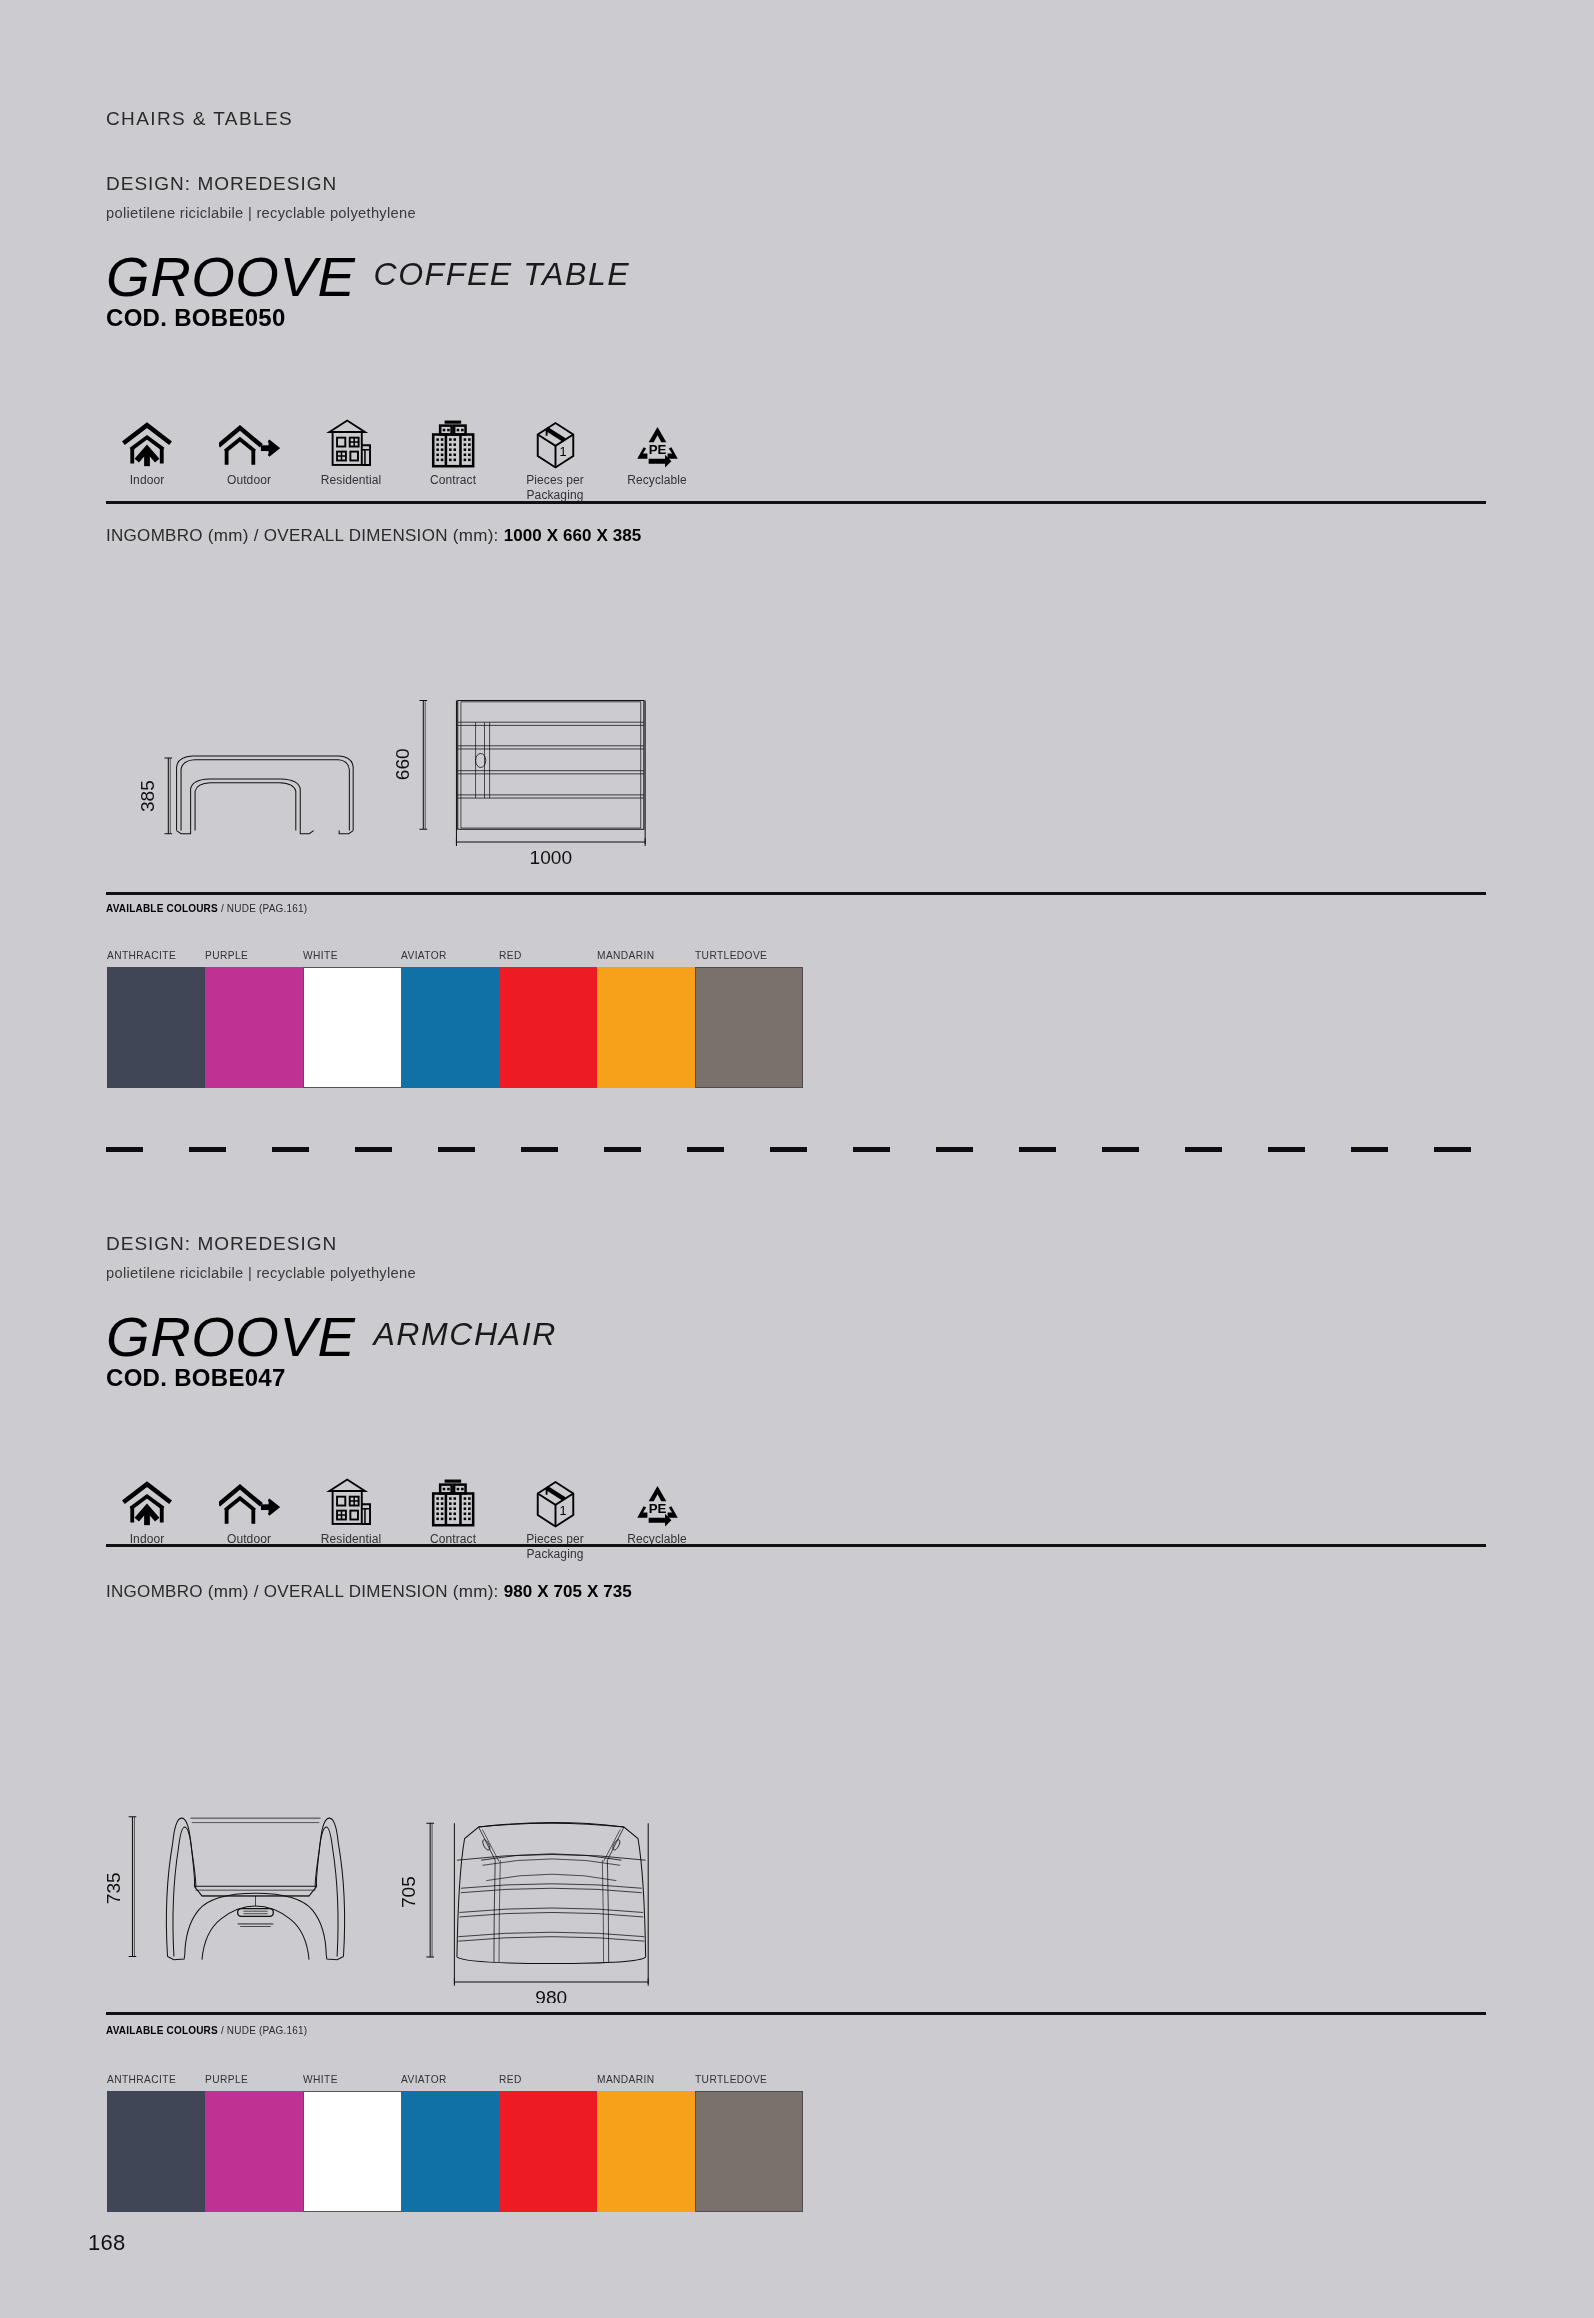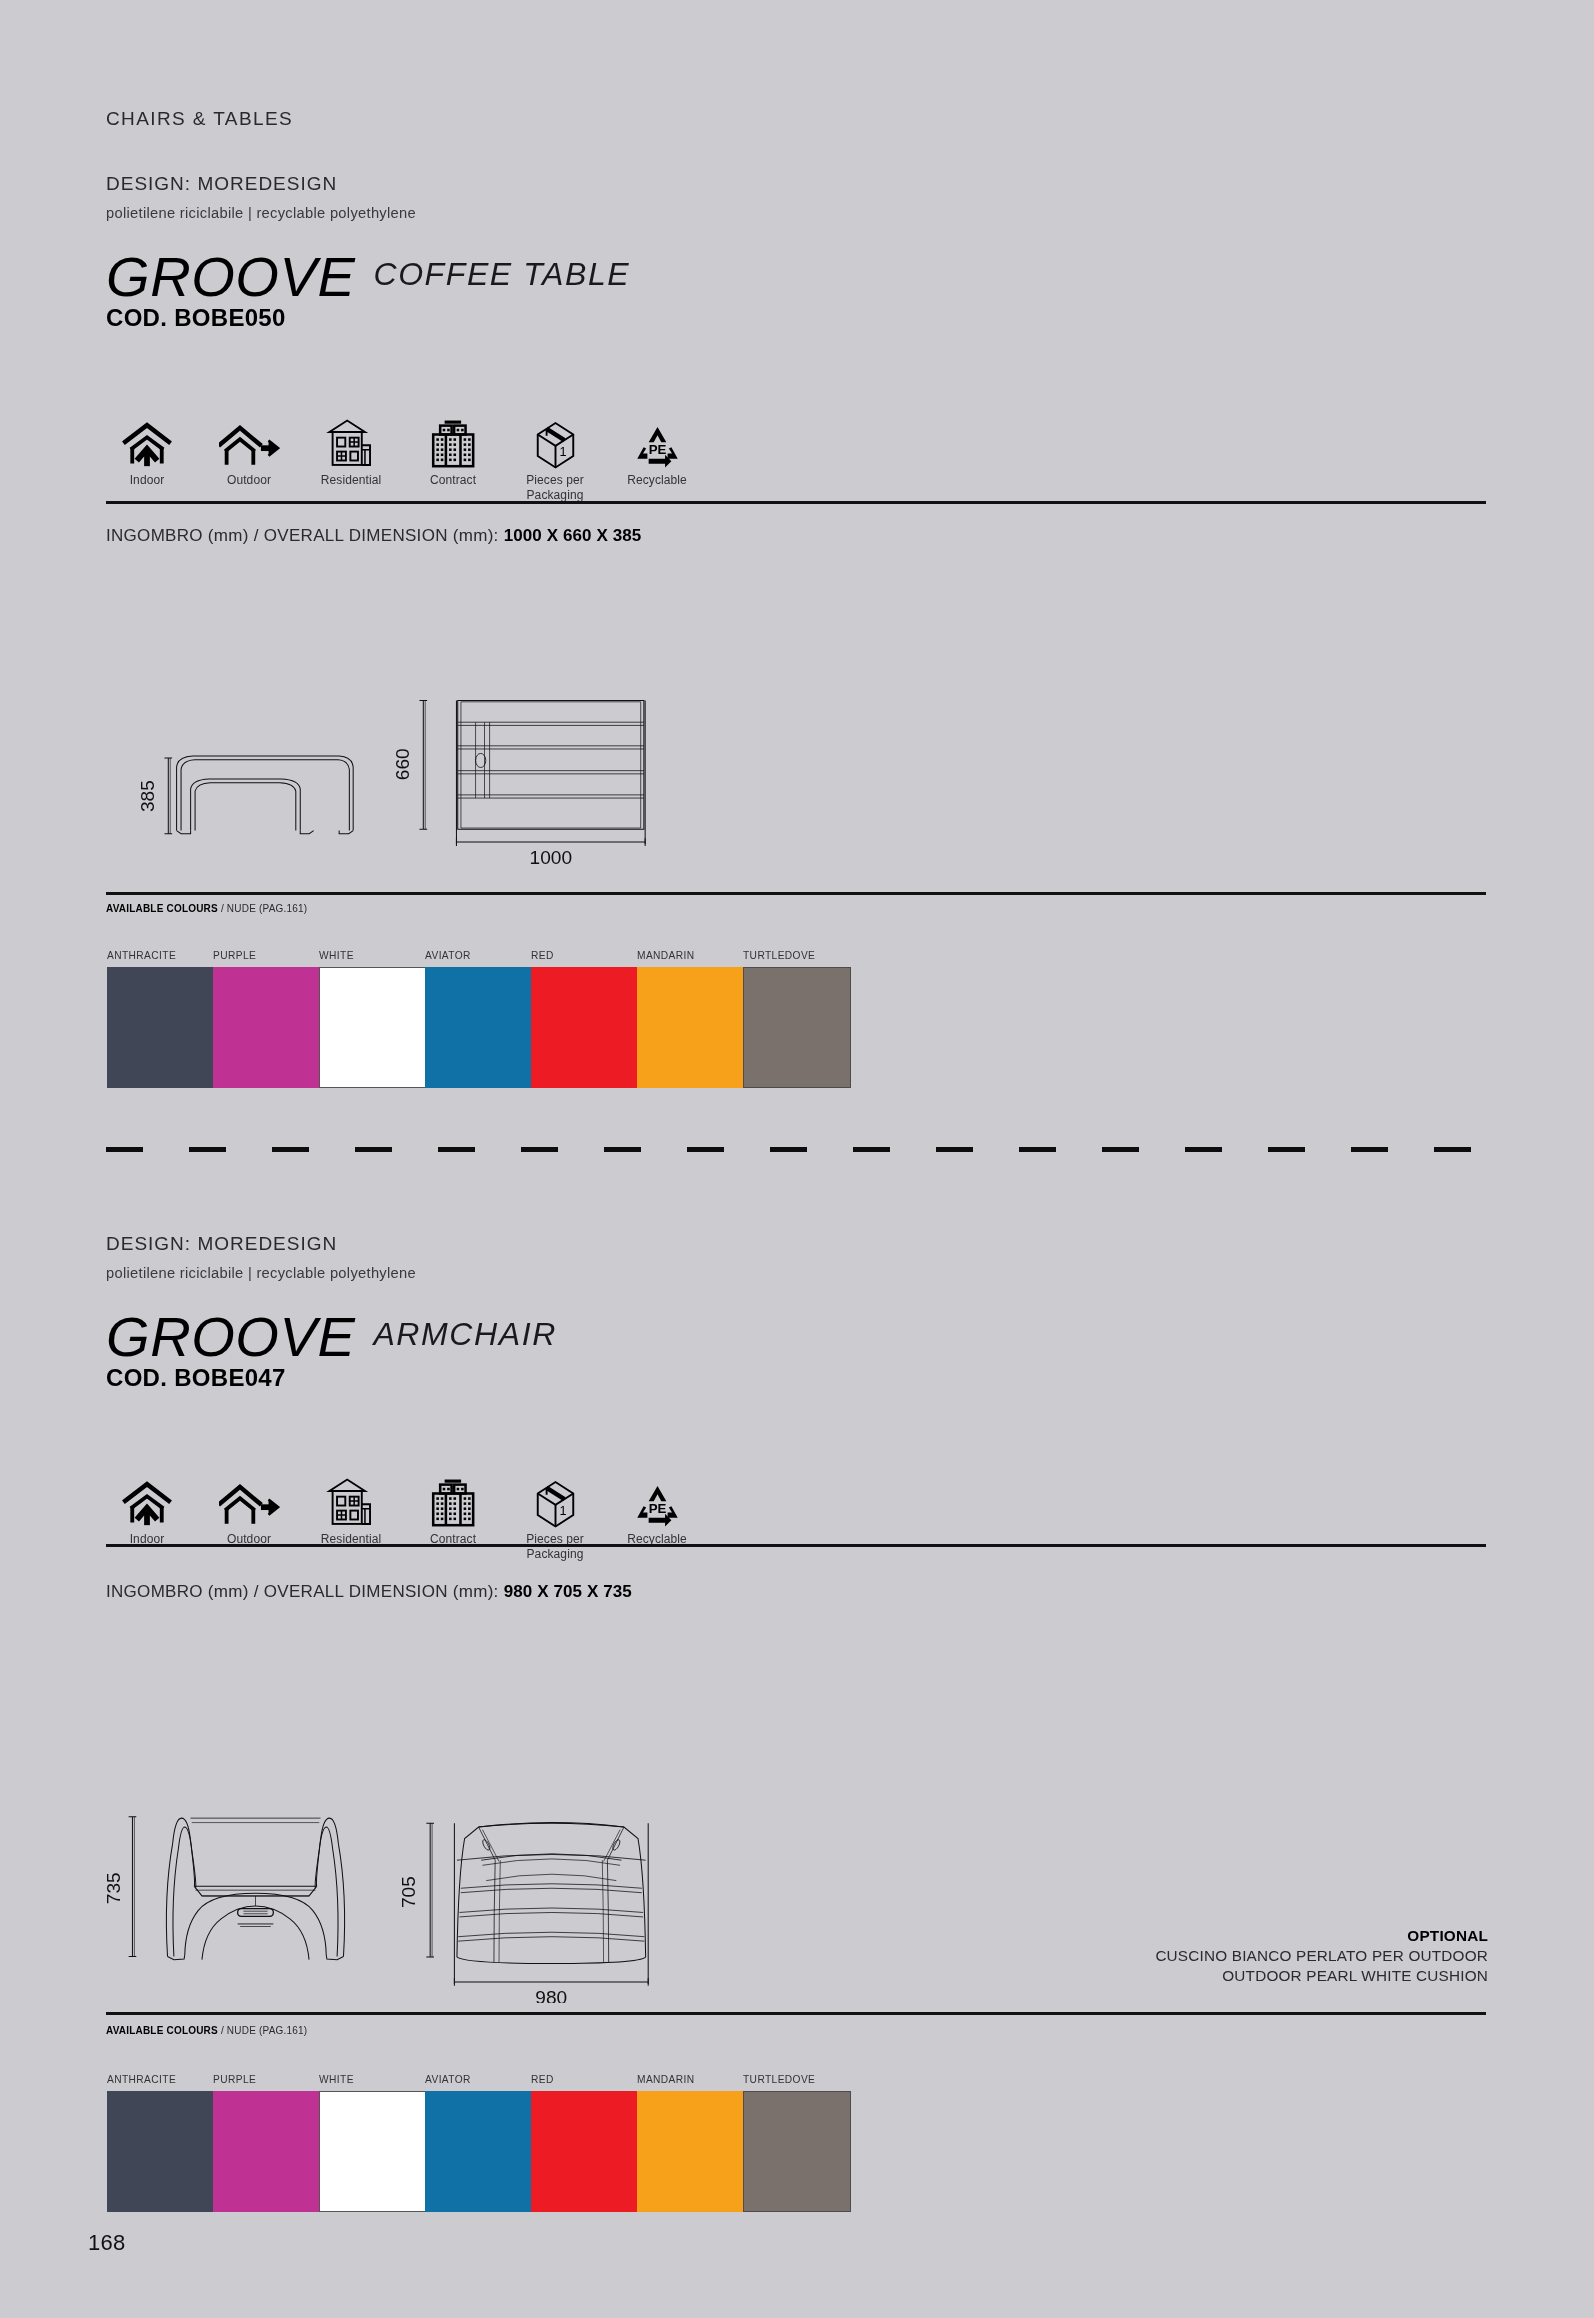--- a/index.html
+++ b/index.html
@@ -61,21 +61,21 @@
     position:absolute;font-size:17px;letter-spacing:0.3px;color:#2b2b2b;
   }
   .dim-line b{font-weight:bold;color:#000;letter-spacing:0.1px;}
 
   
   .colours-head{
     position:absolute;font-size:10px;letter-spacing:0.2px;color:#2b2b2b;
   }
   .colours-head b{font-weight:bold;color:#000;}
   .swatch-row{position:absolute;display:flex;}
-  .swatch-cell{width:106px;}
+  .swatch-cell{width:98px;}
   .swatch-name{
     font-size:10.2px;letter-spacing:0.4px;color:#333;margin-bottom:6.4px;white-space:nowrap;
   }
   .swatch-box{width:108px;height:121px;}
 
   
   .optional{
     position:absolute;right:106px;text-align:right;line-height:1.32;
   }
   .optional .opt-title{font-size:15.3px;font-weight:bold;letter-spacing:0.2px;color:#000;}
@@ -520,25 +520,20 @@
         <path d="M566 96 Q716 78 862 96" stroke-width="1.3"></path>
 
         <path d="M626 96 Q624 180 624 256 M802 96 Q804 180 804 256" stroke-width="1.2"></path>
         <path d="M634 96 Q632 180 632 256 M794 96 Q796 180 796 256" stroke-width="1"></path>
       </g>
       <text class="dimtxt-v" x="500" y="146" transform="rotate(-90 500 146)" text-anchor="middle">705</text>
       <text class="dimtxt" x="714" y="322" text-anchor="middle">980</text>
     </svg>
   </div>
 
-  <div class="optional" style="top:1926px;">
-    <div class="opt-title">OPTIONAL</div>
-    <div class="opt-l">CUSCINO BIANCO PERLATO PER OUTDOOR</div>
-    <div class="opt-l">OUTDOOR PEARL WHITE CUSHION</div>
-  </div>
 
   <div class="rule" style="top:2012px;"></div>
 
   <div class="colours-head" style="left:106px;top:2025px;">
     <b>AVAILABLE COLOURS</b>
     <span>/ NUDE (PAG.161)</span>
   </div>
 
   <div class="swatch-row" style="left:107px;top:2074px;">
     <div class="swatch-cell">

